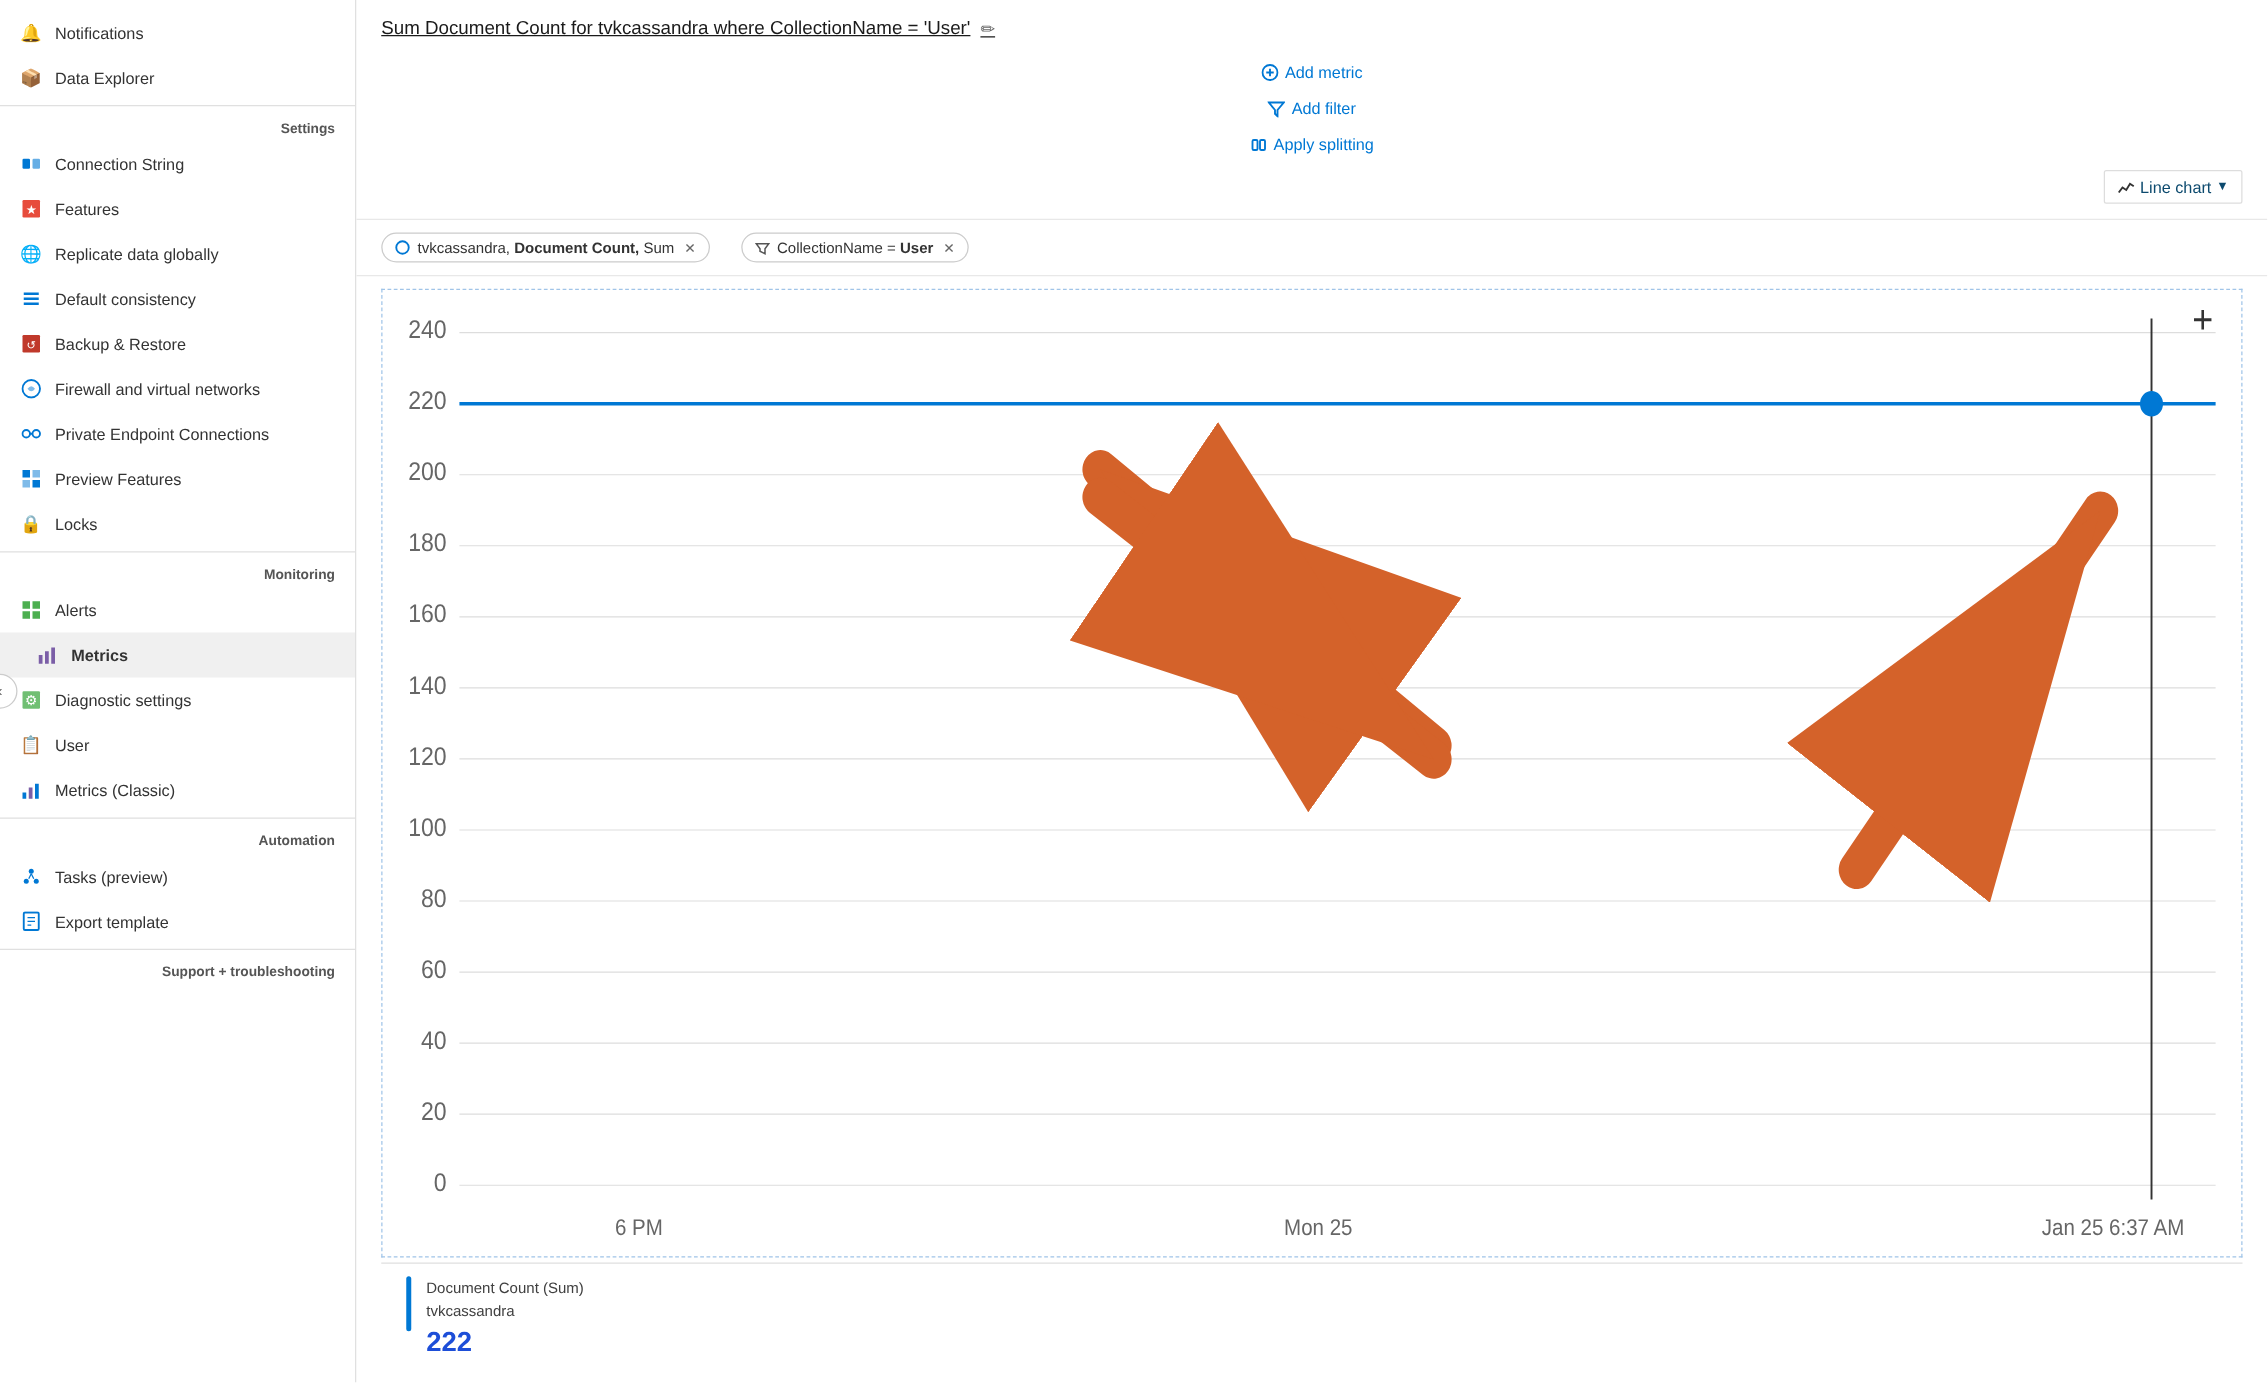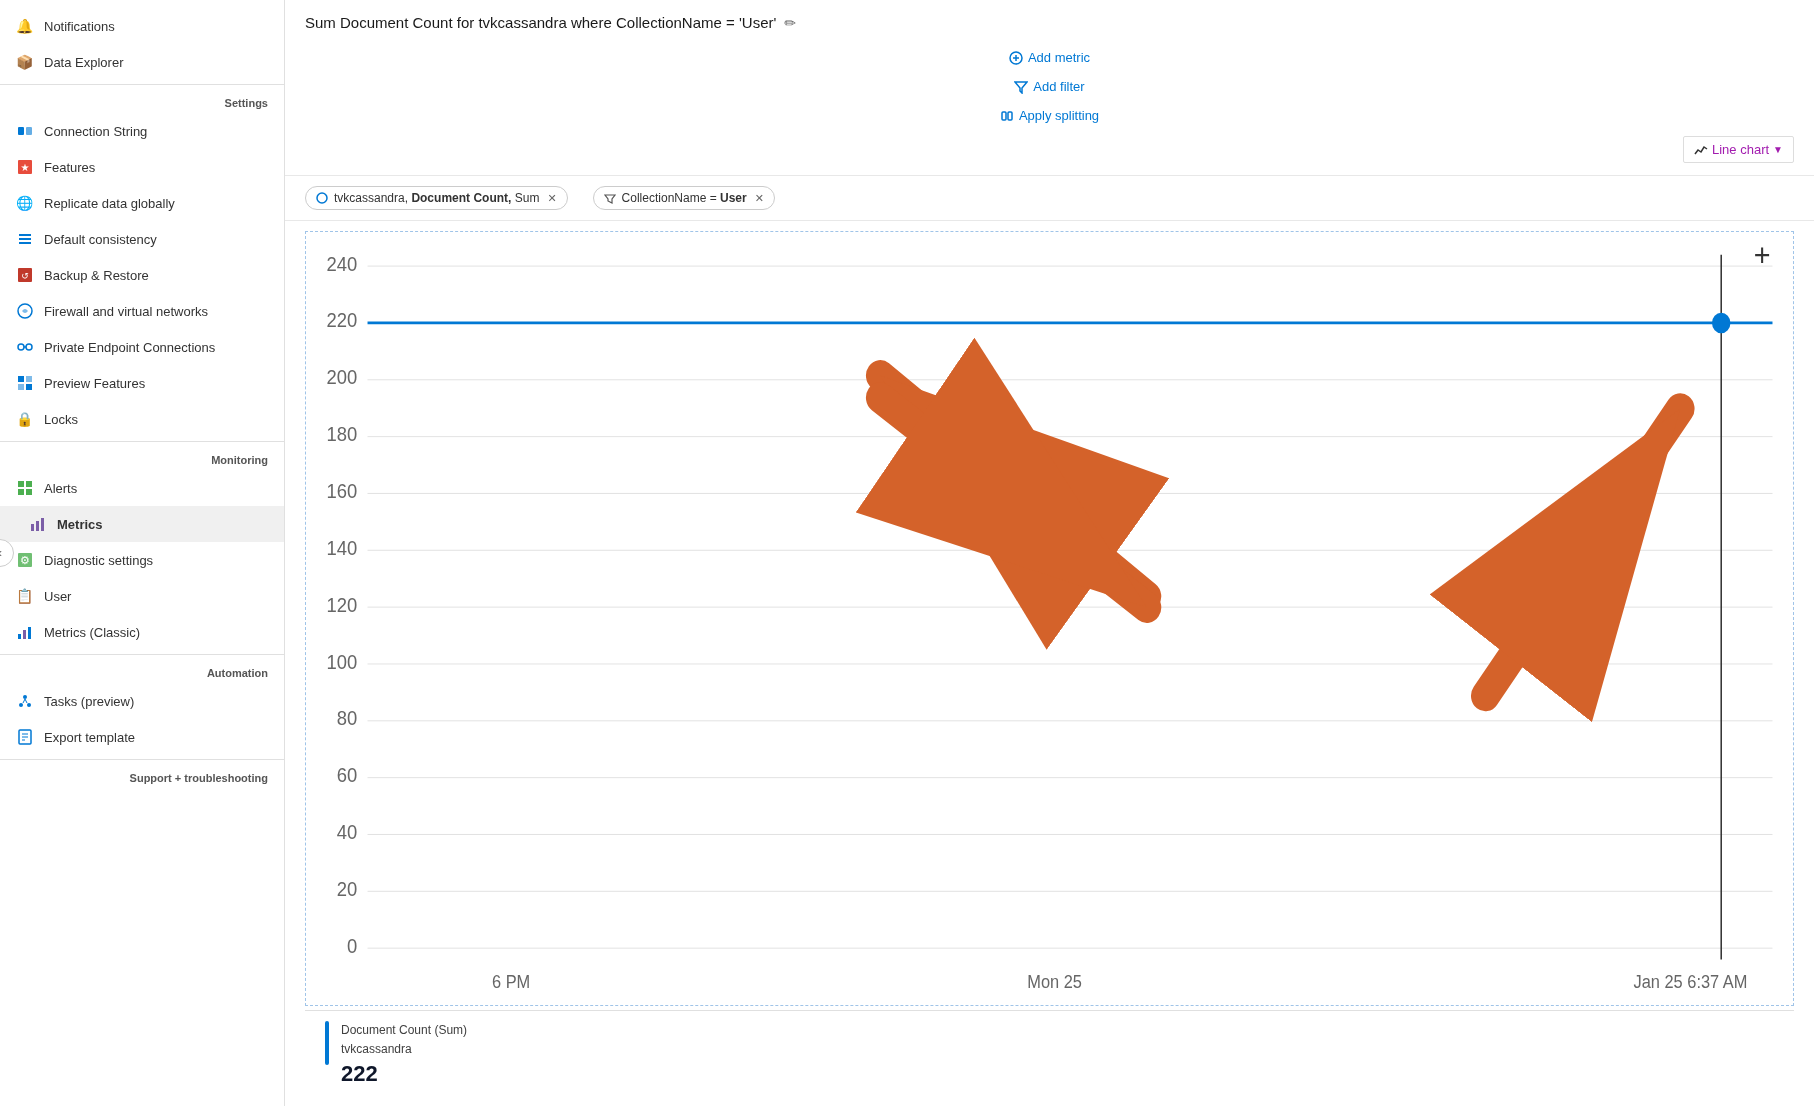--- a/index.html
+++ b/index.html
@@ -79,20 +79,21 @@
       border-bottom: 1px solid #e8e8e8;
     }
     .chart-title {
       font-size: 15px;
       font-weight: 400;
       color: #1a1a1a;
       margin-bottom: 10px;
       display: flex;
       align-items: center;
       gap: 8px;
+      text-decoration: underline;
     }
     .chart-toolbar {
       display: flex;
       align-items: center;
       gap: 4px;
       padding: 4px 0;
       flex-direction: column;
     }
     .toolbar-btn {
       display: flex;
@@ -109,21 +110,21 @@
     .line-chart-btn {
       margin-left: auto;
       display: flex;
       align-items: center;
       gap: 4px;
       padding: 5px 10px;
       border: 1px solid #ddd;
       background: #fff;
       cursor: pointer;
       font-size: 13px;
-      color: #a21caf;
+      color: #0c4a6e;
       border-radius: 2px;
     }
 
     
     .filter-row {
       display: flex;
       align-items: center;
       gap: 25px;
       padding: 10px 20px;
       border-bottom: 1px solid #e8e8e8;
@@ -176,21 +177,21 @@
       margin-top: 4px;
     }
     .legend-color-bar {
       width: 4px;
       height: 44px;
       background: #0078d4;
       border-radius: 2px;
       flex-shrink: 0;
     }
     .legend-text { font-size: 12px; color: #404040; line-height: 1.6; }
-    .legend-value { font-size: 22px; font-weight: 700; color: #0f172a; margin-top: 2px; }
+    .legend-value { font-size: 22px; font-weight: 700; color: #1d4ed8; margin-top: 2px; }
 
     
     .arrows-overlay {
       position: absolute;
       top: 0;
       left: 0;
       width: 100%;
       height: 100%;
       pointer-events: none;
     }

